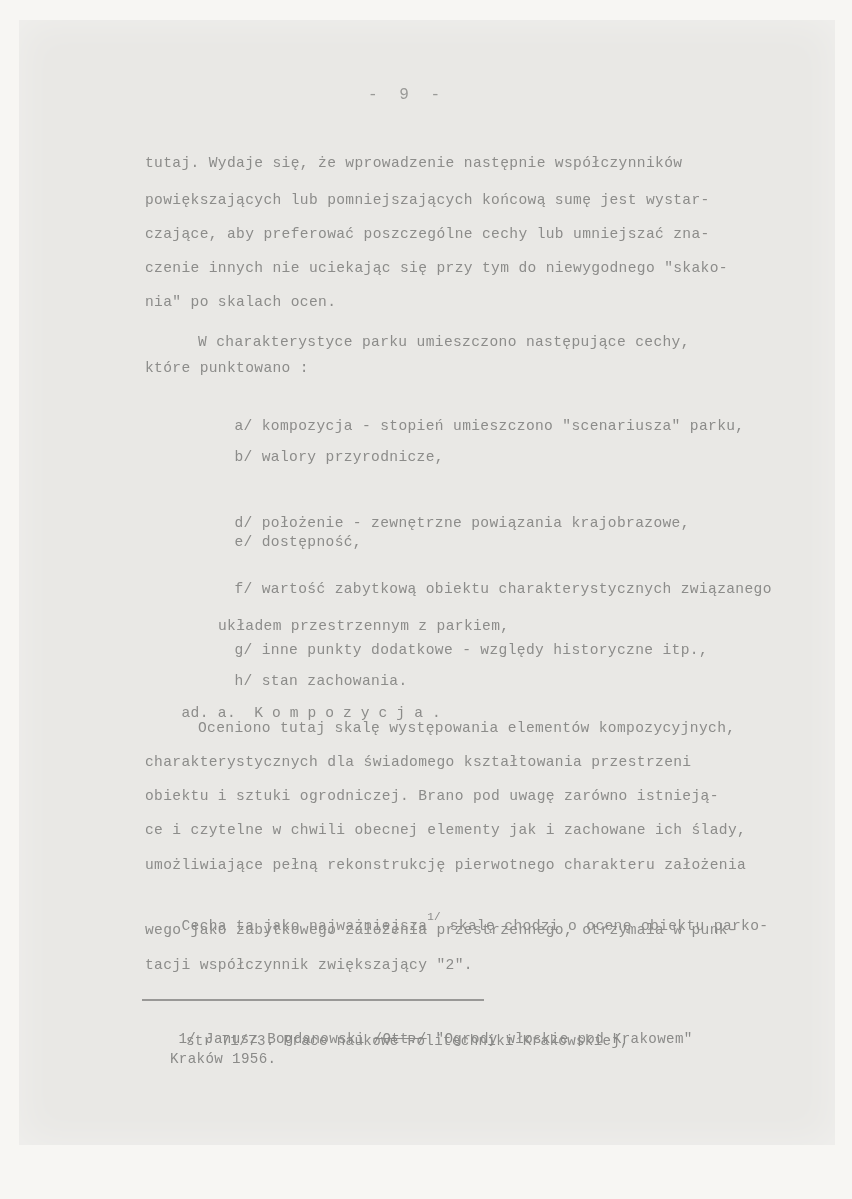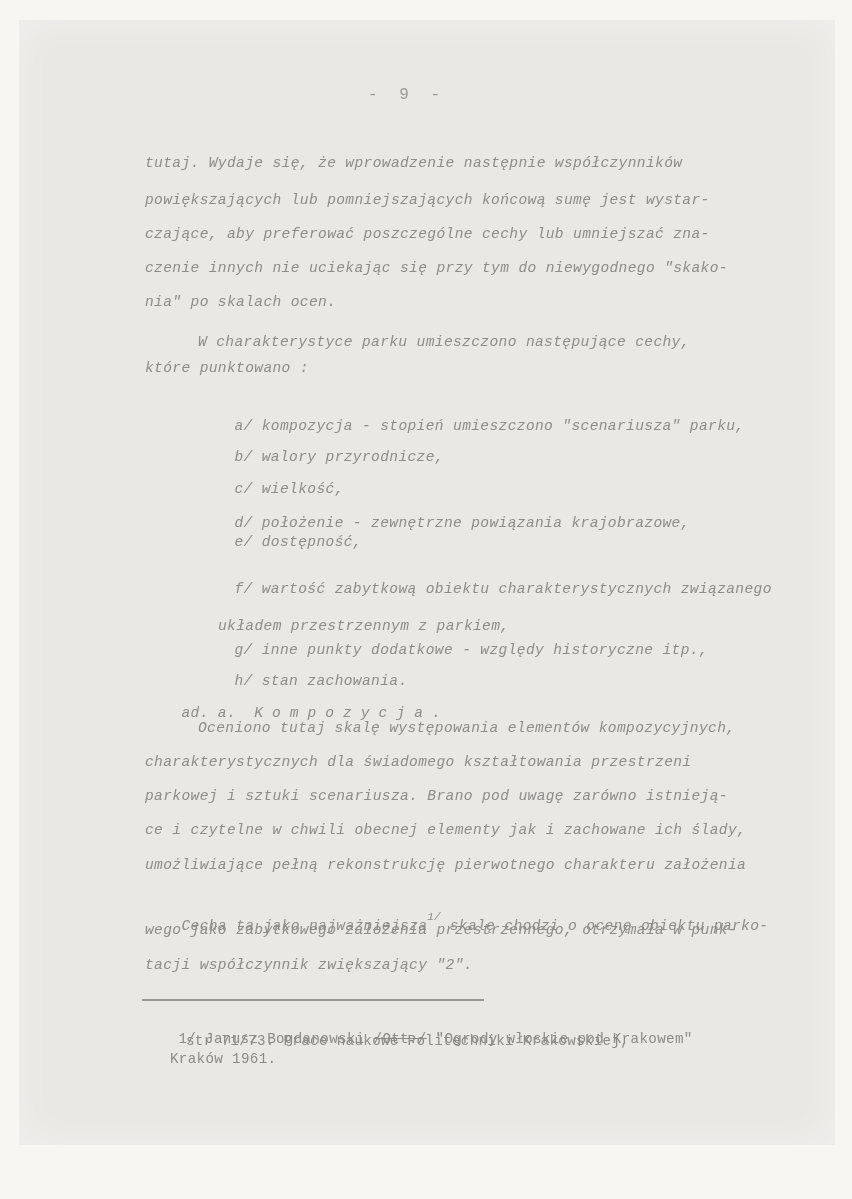--- a/index.html
+++ b/index.html
@@ -17,21 +17,21 @@
       font-family: "Liberation Mono", "DejaVu Sans Mono", monospace;
       color: #8c8c8a;
       font-size: 14.6px;
       letter-spacing: 0.35px;
     }
     .page-number {
       position: absolute; left: 368px; top: 86px; width: 80px;
       font-size: 16px; letter-spacing: 6px; color: #9a9a98;
     }
     .line {
-      position: absolute; white-space: pre; line-height: 20px; font-style: italic;
+      position: absolute; white-space: pre; line-height: 20px;
     }
     .indent1 { left: 198px; }
     .indent0 { left: 145px; }
     .indent-cont { left: 218px; margin-top: 32px; }
     .heading-spaced { letter-spacing: 9px; }
     sup { font-size: 11px; vertical-align: 10px; letter-spacing: 0; }
     .rule {
       position: absolute; left: 142px; top: 999px; width: 342px; height: 2px;
       background: #7d7d7b; opacity: 0.75;
     }
@@ -55,23 +55,20 @@
 
   <div class="line indent1" style="top:332px">W charakterystyce parku umieszczono następujące cechy,</div>
   <div class="line indent0" style="top:358px">które punktowano :</div>
 
   <div class="line indent1" style="top:396px">
     <span>a/</span> <span>kompozycja - stopień umieszczono "scenariusza" parku,</span>
   </div>
   <div class="line indent1" style="top:427px">
     <span>b/</span> <span>walory przyrodnicze,</span>
   </div>
-  <div class="line indent1" style="top:459px">
-    <span>c/</span> <span>wielkość,</span>
-  </div>
   <div class="line indent1" style="top:493px">
     <span>d/</span> <span>położenie - zewnętrzne powiązania krajobrazowe,</span>
   </div>
   <div class="line indent1" style="top:512px">
     <span>e/</span> <span>dostępność,</span>
   </div>
   <div class="line indent1" style="top:559px">
     <span>f/</span> <span>wartość zabytkową obiektu charakterystycznych związanego</span>
   </div>
   <div class="line indent-cont" style="top:584px">układem przestrzennym z parkiem,</div>
@@ -81,30 +78,30 @@
   <div class="line indent1" style="top:651px">
     <span>h/</span> <span>stan zachowania.</span>
   </div>
 
   <div class="line indent0" style="top:683px">
     <span>ad. a.</span>  <span class="heading-spaced">Kompozycja.</span>
   </div>
 
   <div class="line indent0" style="top:752px">charakterystycznych dla świadomego kształtowania przestrzeni</div>
   <div class="line indent1" style="top:718px">Oceniono tutaj skalę występowania elementów kompozycyjnych,</div>
-  <div class="line indent0" style="top:786px">parkowej i sztuki scenariusza. Brano pod uwagę zarówno istnieją-</div>
+  <div class="line indent0" style="top:786px">obiektu i sztuki ogrodniczej. Brano pod uwagę zarówno istnieją-</div>
   <div class="line indent0" style="top:820px">ce i czytelne w chwili obecnej elementy jak i zachowane ich ślady,</div>
   <div class="line indent0" style="top:855px">umożliwiające pełną rekonstrukcję pierwotnego charakteru założenia</div>
   <div class="line indent0" style="top:887px">
     <span>Cecha ta jako najważniejsza</span><sup>1/</sup> <span>skalę chodzi o ocenę obiektu parko-</span>
   </div>
   <div class="line indent0" style="top:920px">wego jako zabytkowego założenia przestrzennego, otrzymała w punk-</div>
   <div class="line indent0" style="top:955px">tacji współczynnik zwiększający "2".</div>
 
   <div class="rule"></div>
 
   <div class="fn" style="left:143px; top:1018px">
     <span>1/</span> <span>Janusz Bogdanowski</span> <span class="strike">/Ott./</span> <span>"Ogrody włoskie pod Krakowem"</span>
   </div>
   <div class="fn" style="left:186px; top:1034px">str 71/73. Prace naukowe Politechniki Krakowskiej,</div>
-  <div class="fn" style="left:170px; top:1052px">Kraków 1961.</div>
+  <div class="fn" style="left:170px; top:1052px">Kraków 1956.</div>
 
 </div>
 
 </body></html>

